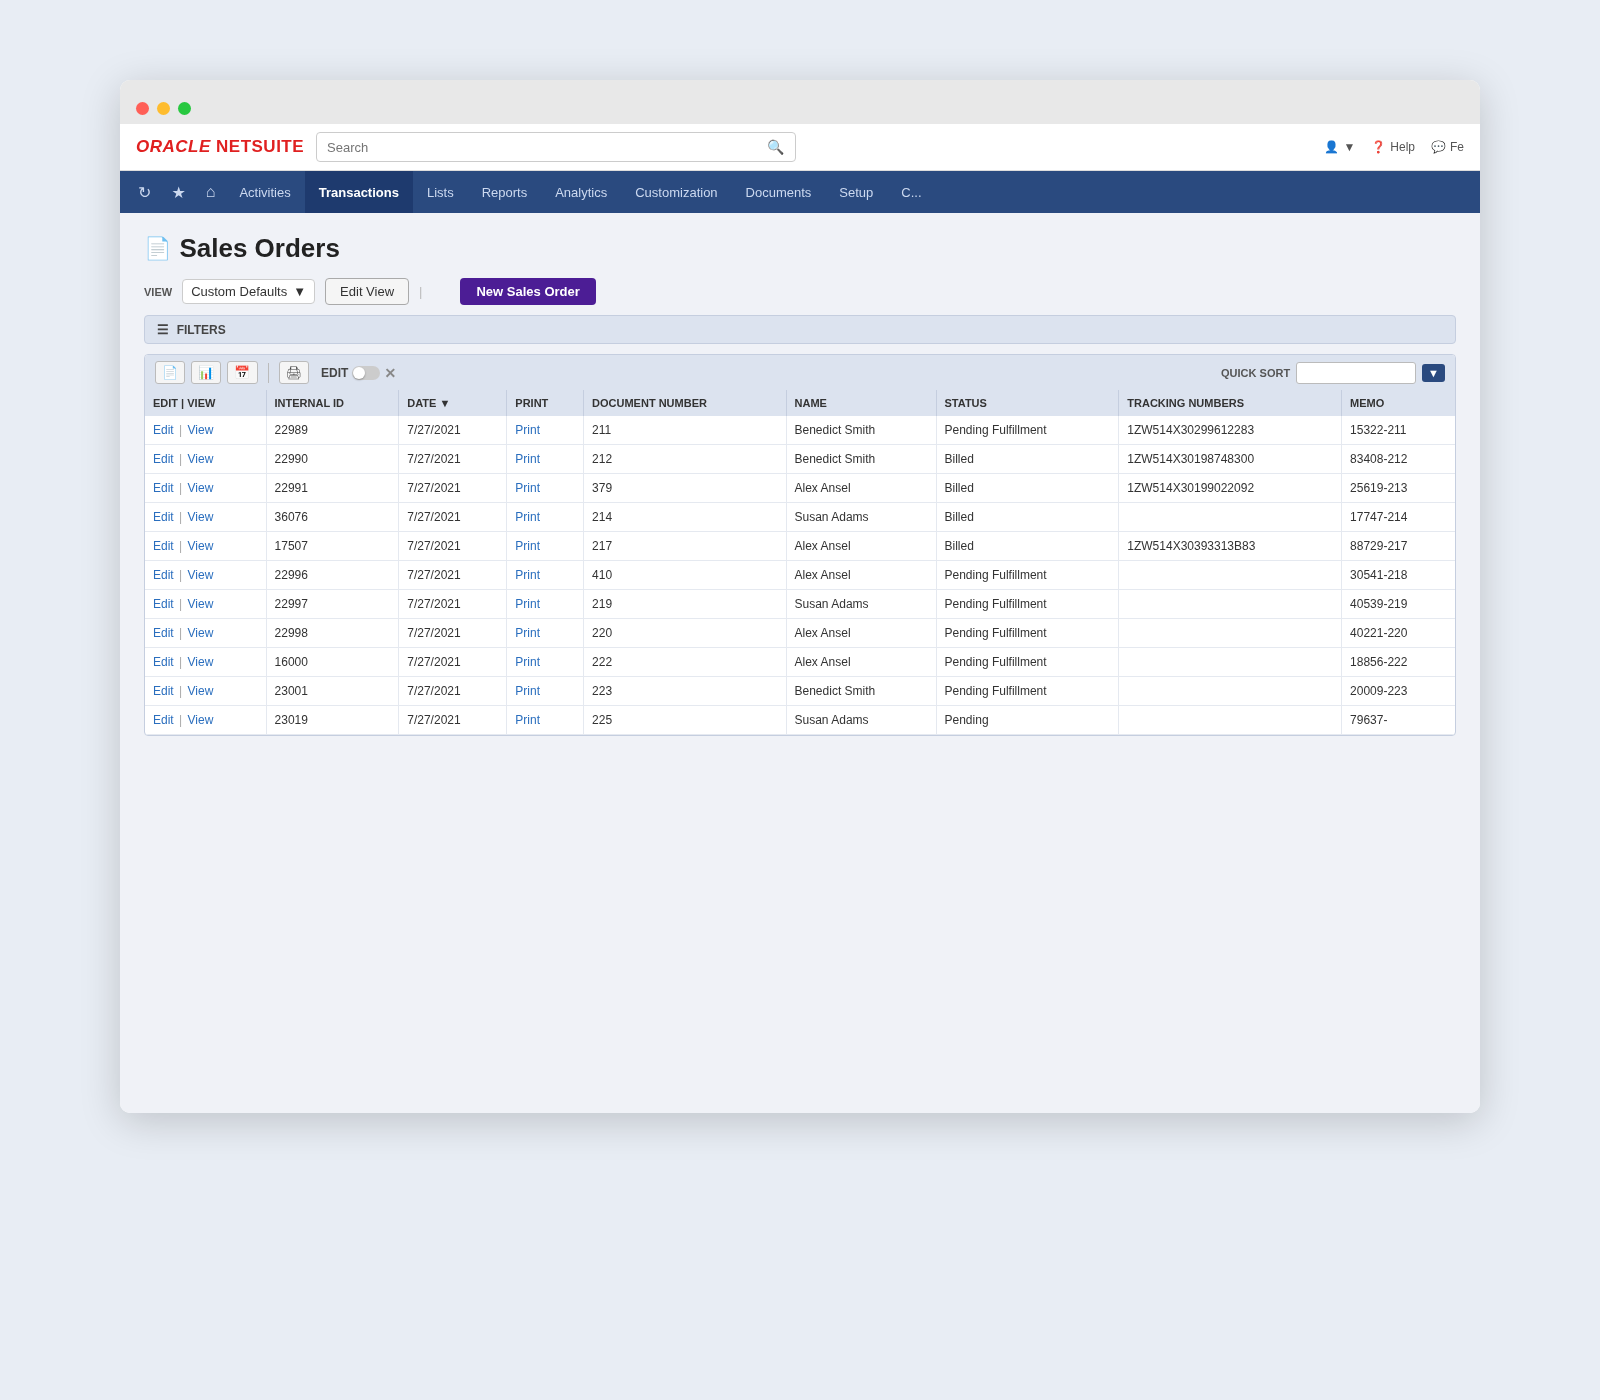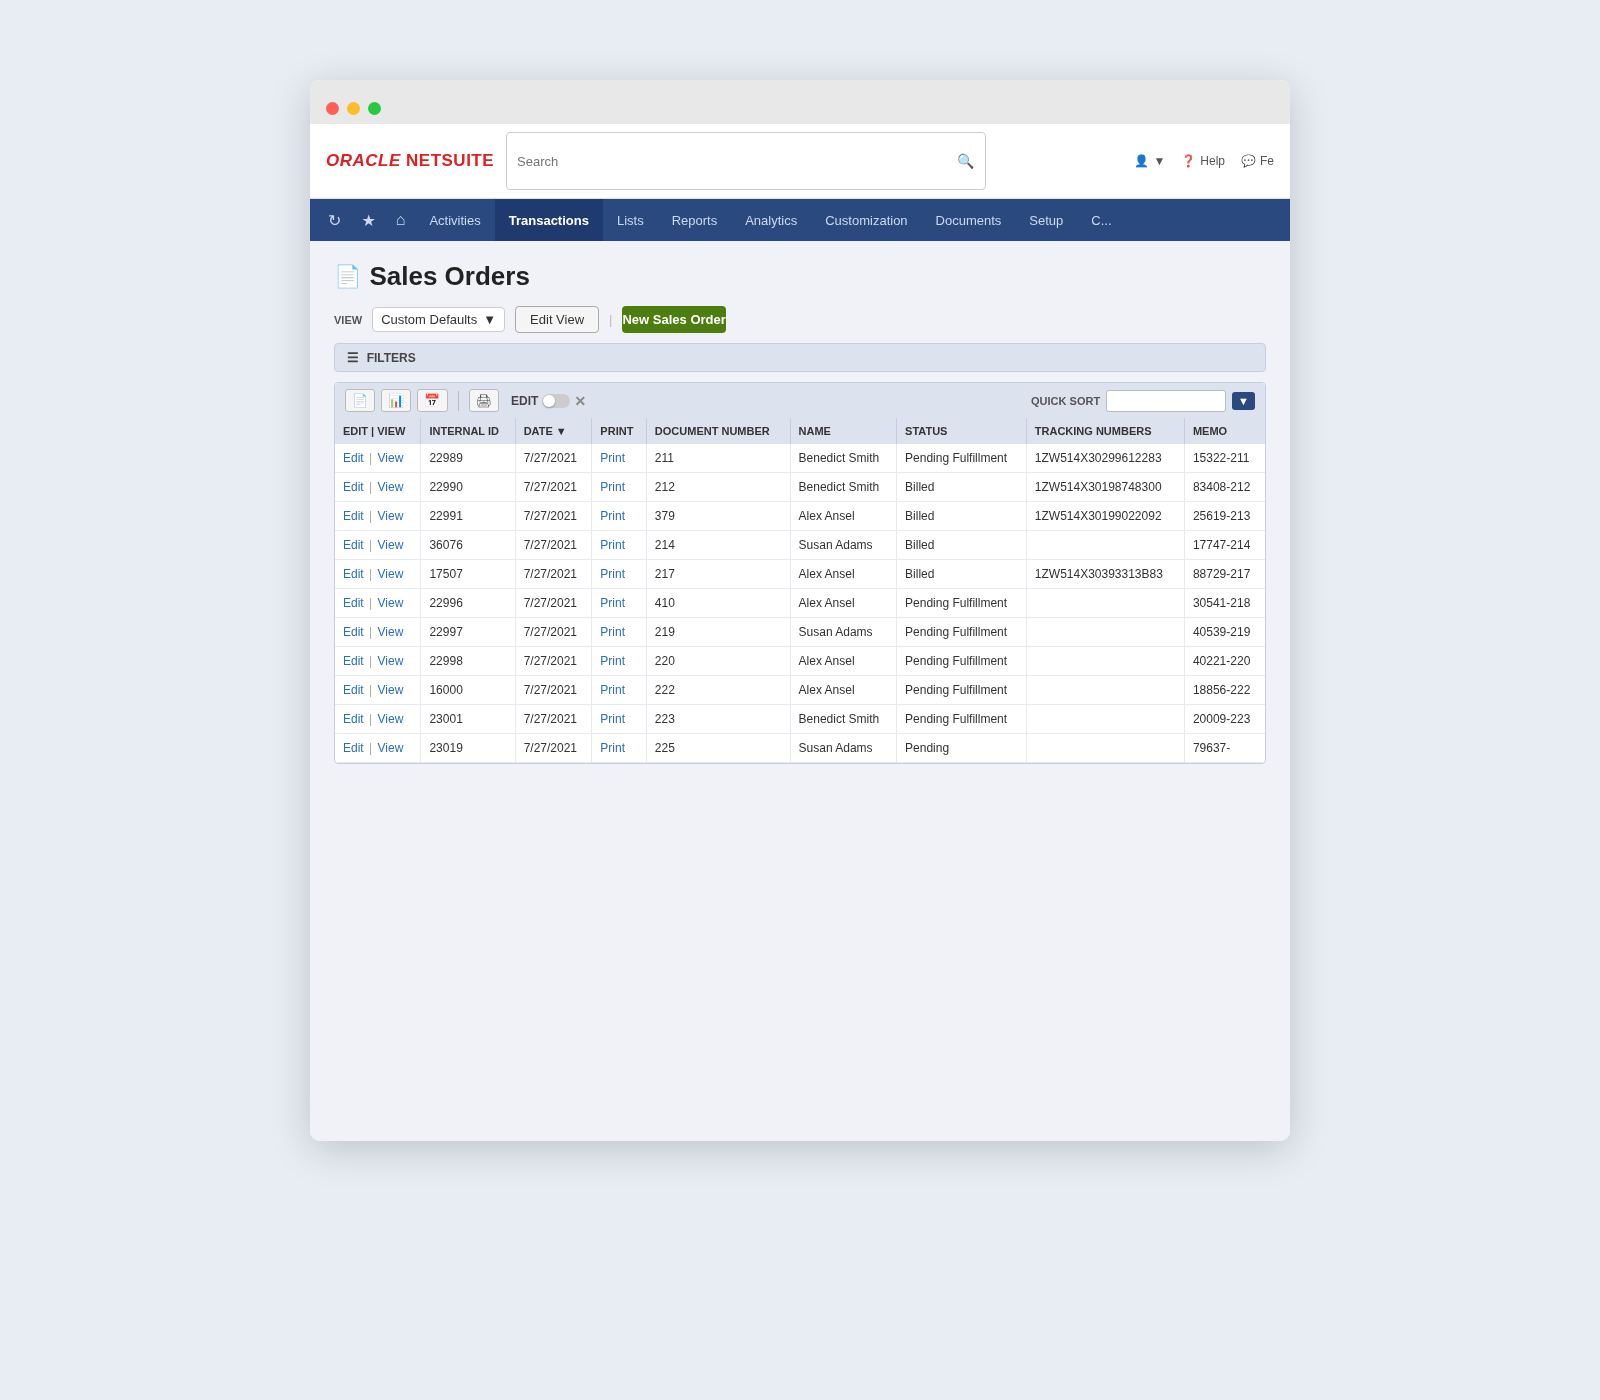--- a/index.html
+++ b/index.html
@@ -8,21 +8,21 @@
       font-family: Arial, sans-serif;
       font-size: 13px;
       color: #333;
       min-height: 1400px;
       display: flex;
       align-items: flex-start;
       justify-content: center;
       padding: 80px 0 40px 0;
     }
     .browser-window {
-      width: 980px;
+      width: 1360px;
       background: #fff;
       border-radius: 10px;
       box-shadow: 0 8px 40px rgba(0,0,0,0.18);
       overflow: hidden;
     }
     .browser-chrome {
       background: #e8e8e8;
       padding: 12px 16px 0 16px;
       display: flex;
       align-items: center;
@@ -51,21 +51,21 @@
       white-space: nowrap;
     }
     .logo span { color: #e02020; font-weight: 900; }
     .search-bar {
       flex: 1;
       max-width: 480px;
       display: flex;
       align-items: center;
       border: 1px solid #ccc;
       border-radius: 4px;
-      padding: 20px 10px;
+      padding: 6px 10px;
       background: #fff;
     }
     .search-bar input {
       border: none;
       outline: none;
       font-size: 13px;
       flex: 1;
       background: transparent;
     }
     .search-icon-wrap {
@@ -169,27 +169,28 @@
       border: 1px solid #aaa;
       background: #f5f5f5;
       border-radius: 4px;
       padding: 5px 14px;
       font-size: 13px;
       cursor: pointer;
       color: #333;
     }
     .btn-new-order {
       border: none;
-      background: #4d7c0f;
+      background: #4c1d95;
       color: #fff;
       border-radius: 4px;
-      padding: 6px 0;
+      padding: 6px 16px;
       font-size: 13px;
       font-weight: bold;
       cursor: pointer;
+      margin-left: 28px;
     }
     .filters-bar {
       background: #dce3ef;
       border: 1px solid #c5cedf;
       border-radius: 4px;
       padding: 6px 12px;
       margin-bottom: 10px;
       display: flex;
       align-items: center;
       gap: 8px;

